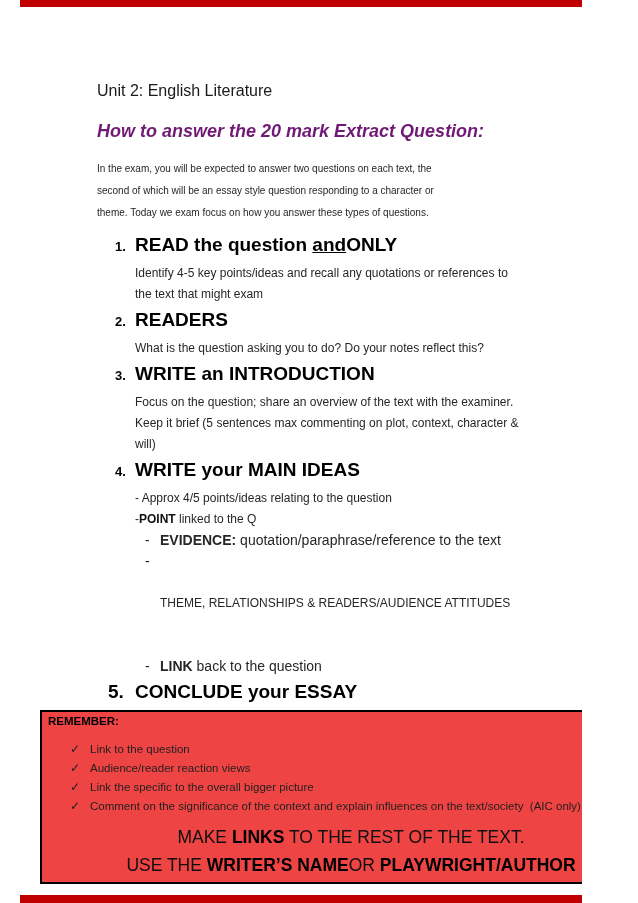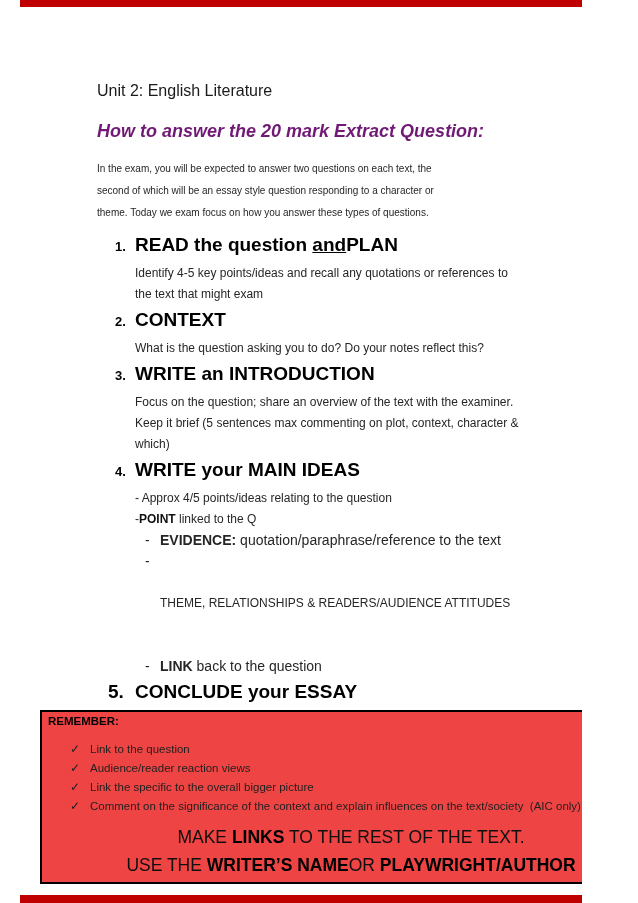--- a/index.html
+++ b/index.html
@@ -63,47 +63,47 @@
       <div class="iline">In the exam, you will be expected to answer two questions on each text, the</div>
       <div class="iline">second of which will be an essay style question responding to a character or</div>
       <div class="iline">theme. Today we exam focus on how you answer these types of questions.</div>
     </div>
 
     <div class="steps">
 
       <div class="step">
         <div class="step-head">
           <span class="step-num">1.</span>
-          <span class="step-title"><span>READ the question </span><span class="u">and</span><span>PLAN</span></span>
+          <span class="step-title"><span>READ the question </span><span class="u">and</span><span>ONLY</span></span>
         </div>
         <div class="step-body">
           <div class="bline">Identify 4-5 key points/ideas and recall any quotations or references to</div>
           <div class="bline">the text that might exam</div>
         </div>
       </div>
 
       <div class="step">
         <div class="step-head">
           <span class="step-num">2.</span>
-          <span class="step-title">CONTEXT</span>
+          <span class="step-title">READERS</span>
         </div>
         <div class="step-body">
           <div class="bline">What is the question asking you to do? Do your notes reflect this?</div>
         </div>
       </div>
 
       <div class="step">
         <div class="step-head">
           <span class="step-num">3.</span>
           <span class="step-title">WRITE an INTRODUCTION</span>
         </div>
         <div class="step-body">
           <div class="bline">Focus on the question; share an overview of the text with the examiner.</div>
           <div class="bline">Keep it brief (5 sentences max commenting on plot, context, character &amp;</div>
-          <div class="bline">which)</div>
+          <div class="bline">will)</div>
         </div>
       </div>
 
       <div class="step">
         <div class="step-head">
           <span class="step-num">4.</span>
           <span class="step-title">WRITE your MAIN IDEAS</span>
         </div>
         <div class="step-body">
           <div class="bline">- Approx 4/5 points/ideas relating to the question</div>

